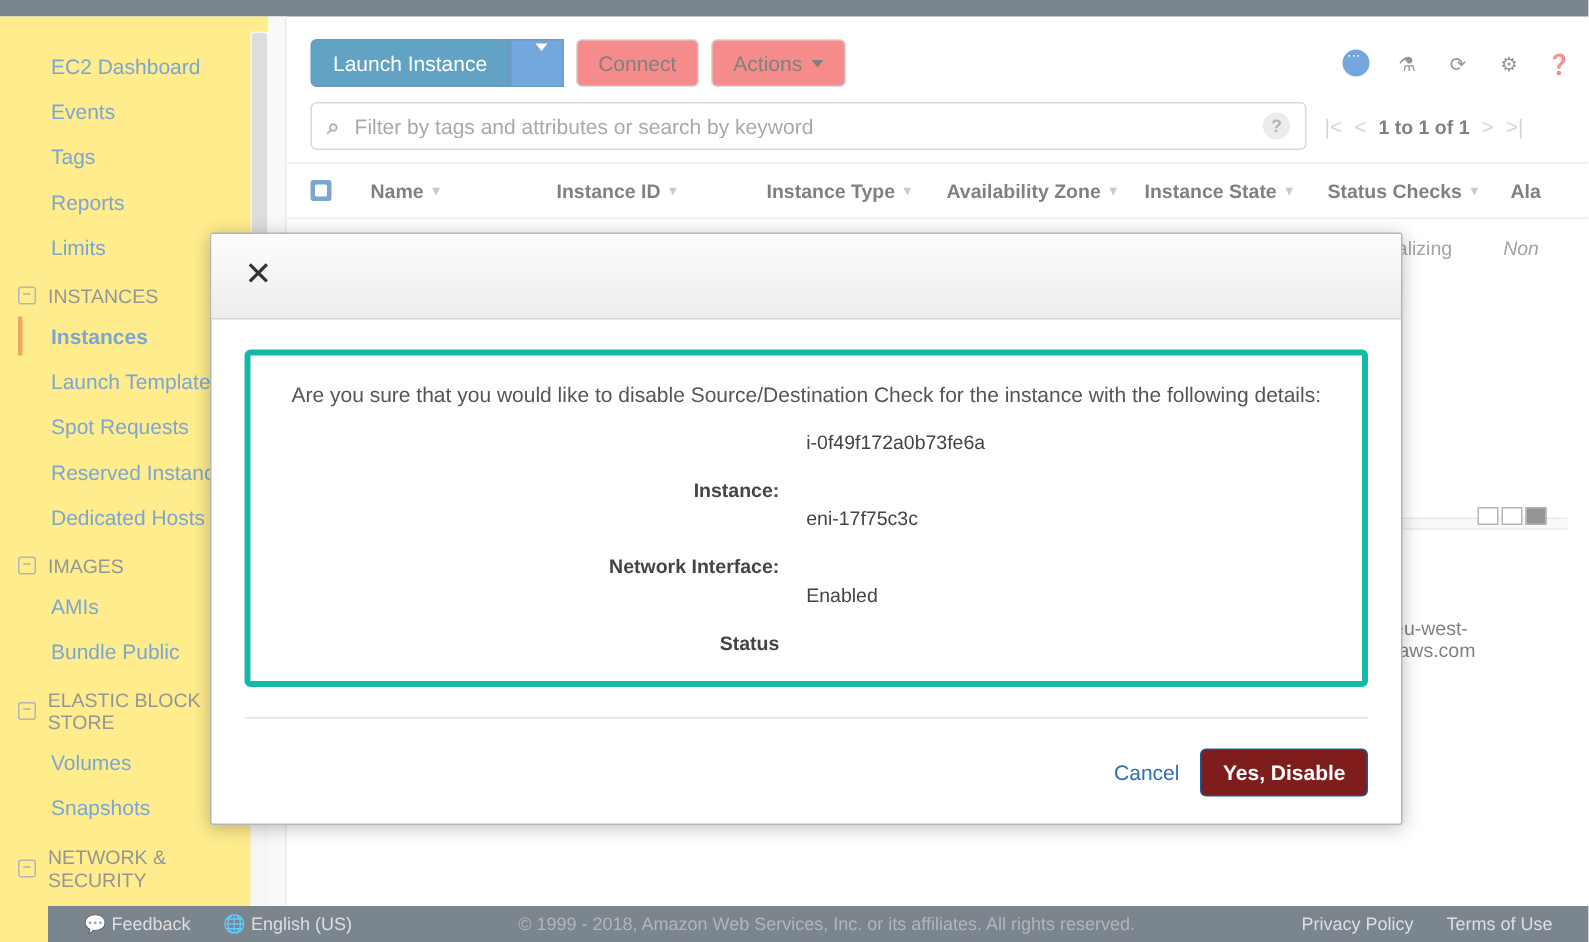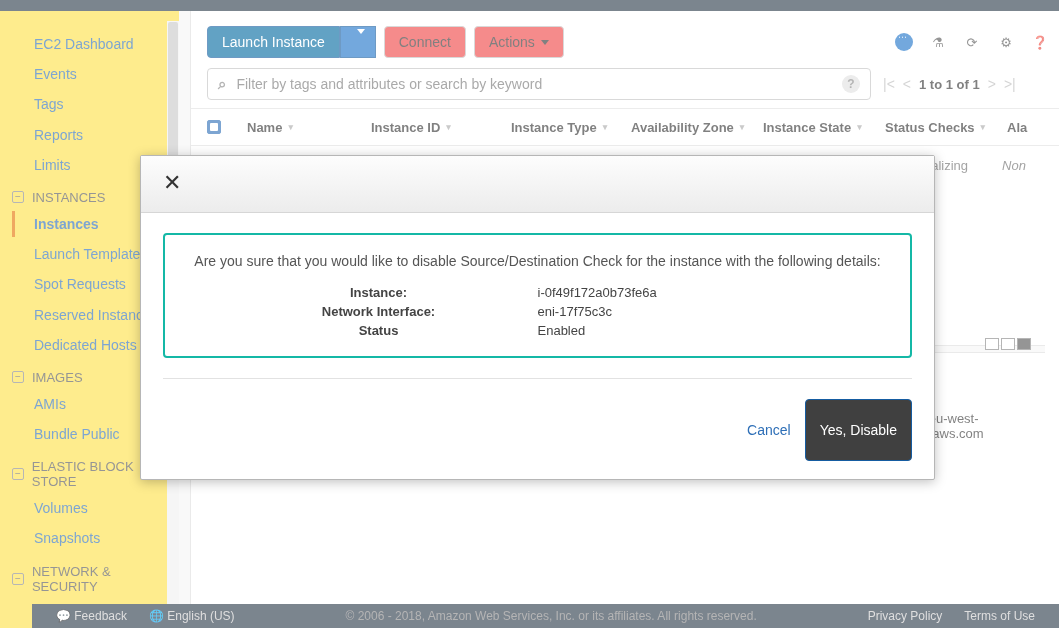--- a/index.html
+++ b/index.html
@@ -73,30 +73,30 @@
   .foot .center{flex:1; text-align:center; color:#888;}
   .foot .right{display:flex; gap:22px;}
 
   
   .backdrop { position:absolute; inset:0; background:rgba(255,255,255,0.38); z-index:5; }
   .modal { position:absolute; z-index:10; top:155px; left:140px; width:795px; background:#fff; border:1px solid #b6b6b6; box-shadow:0 2px 12px rgba(0,0,0,0.25); border-radius:2px; }
   .modal-head { display:flex; align-items:center; justify-content:space-between; padding:14px 22px 16px 22px; background:linear-gradient(#fdfdfd,#ececec); border-bottom:1px solid #d6d6d6;}
   .modal-title { font-size:21px; color:#444; }
   .modal-close { font-size:22px; color:#333; cursor:pointer; font-weight:300;}
   .modal-body { padding:20px 22px 6px 22px;}
-  .cbox { border:2px solid #14b8a6; border-radius:4px; padding:18px 22px; text-align:center; }
+  .cbox { border:4px solid #14b8a6; border-radius:4px; padding:18px 22px; text-align:center; }
   .cbox .msg { color:#555; font-size:14px; margin-bottom:16px;}
   .cbox .rows { display:flex; flex-direction:column; gap:4px; align-items:center;}
   .cbox .r { display:flex;}
-  .cbox .r .lab { width:300px; text-align:center; font-weight:600; color:#444; padding-right:18px;}
+  .cbox .r .lab { width:300px; text-align:right; font-weight:600; color:#444; padding-right:18px;margin-top:32px;}
   .cbox .r .val { width:300px; text-align:left; color:#444;}
   .modal-hr { height:1px; background:#e2e2e2; margin:20px 0 0 0;}
   .modal-foot { display:flex; justify-content:flex-end; align-items:center; gap:14px; padding:14px 22px 18px 22px;}
   .link-cancel { color:#2e6fb7; font-size:14px; cursor:pointer;}
-  .btn-blue { background:#404040; color:#fff; border:1px solid #155ca1; border-radius:4px; padding:22px 14px; font-weight:400; font-size:14px; cursor:pointer;}
+  .btn-blue { background:#7f1d1d; color:#fff; border:1px solid #155ca1; border-radius:4px; padding:7px 14px; font-weight:700; font-size:14px; cursor:pointer;}
 </style>
 </head>
 <body>
 
 <div class="dimmed">
 <div class="topbar"></div>
 <div class="layout">
   <div class="sidebar">
     <div class="nav-link">EC2 Dashboard</div>
     <div class="nav-link">Events</div>
@@ -252,21 +252,21 @@
 
     </div>
   </div>
 </div>
 
 <div class="foot">
   <div class="left">
     <span>💬 <span>Feedback</span></span>
     <span>🌐 <span>English (US)</span></span>
   </div>
-  <div class="center">© 2006 - 2018, Amazon Web Services, Inc. or its affiliates. All rights reserved.</div>
+  <div class="center">© 1999 - 2018, Amazon Web Services, Inc. or its affiliates. All rights reserved.</div>
   <div class="right">
     <span>Privacy Policy</span>
     <span>Terms of Use</span>
   </div>
 </div>
 </div>
 
 <div class="backdrop"></div>
 
 <div class="modal">

